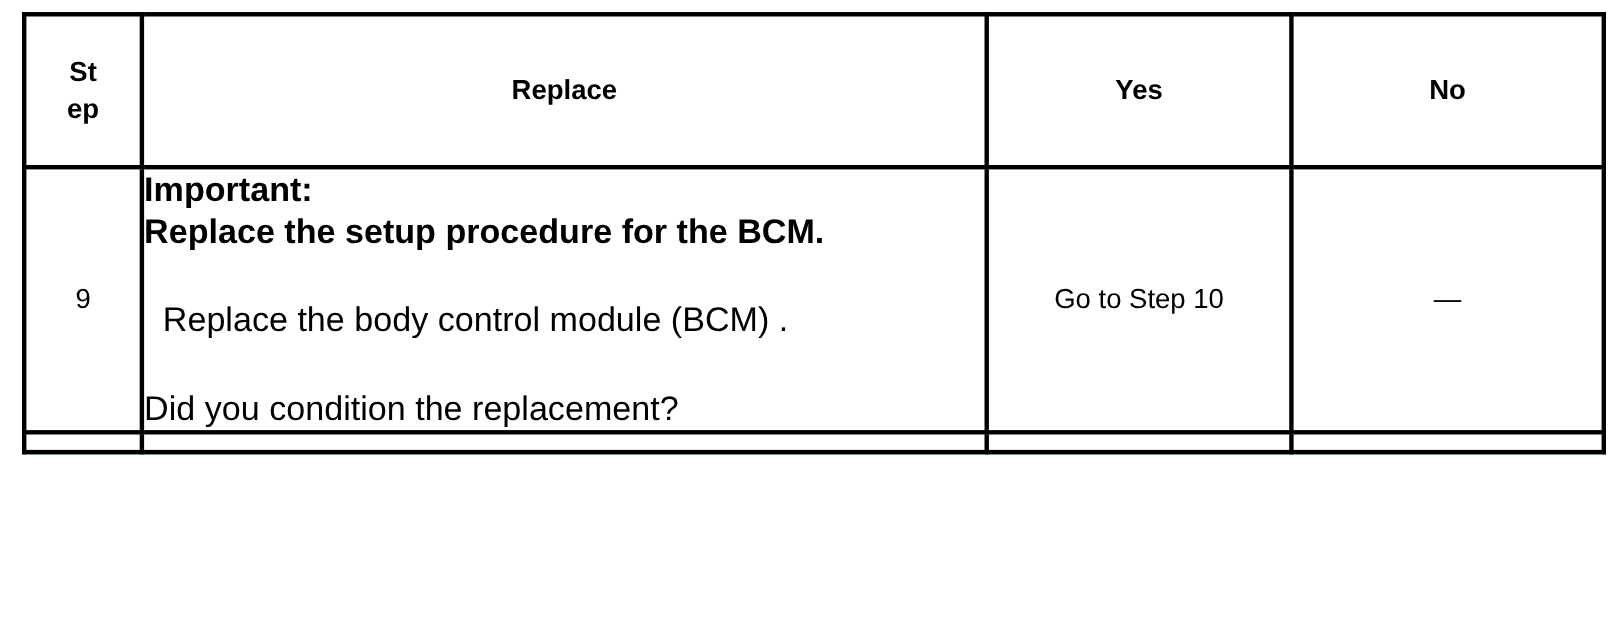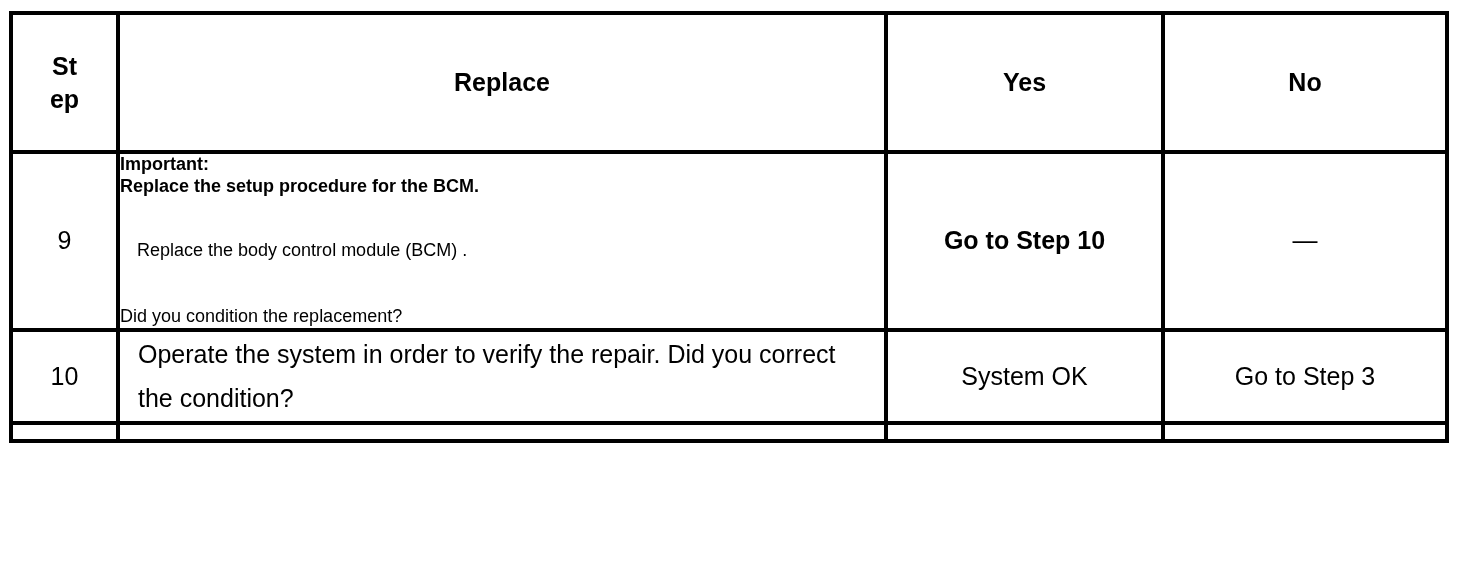--- a/index.html
+++ b/index.html
@@ -18,21 +18,21 @@
 
   .sheet {
     position: relative;
     width: 1472px;
     height: 578px;
     background: #ffffff;
   }
 
   table.diag {
     position: absolute;
-    left: 9px;
+    left: 20px;
     top: 11px;
     width: 1436px;
     border-collapse: collapse;
     table-layout: fixed;
     background: #0f766e;
   }
 
   table.diag col.c-step   { width: 107px; }
   table.diag col.c-action { width: 768px; }
   table.diag col.c-yes    { width: 277px; }
@@ -67,21 +67,21 @@
     font-weight: normal;
   }
 
   
   .action-cell {
     vertical-align: top;
     padding: 18px 16px 14px 18px;
     text-align: left;
   }
   .action-cell .ln {
-    font-size: 18px;
+    font-size: 31px;
     line-height: 1.22;
     white-space: nowrap;
   }
   .action-cell .ln.bold { font-weight: bold; }
   .action-cell .ln.indent { padding-left: 17px; }
   .action-cell .spacer { height: 42px; }
   .action-cell .spacer2 { height: 44px; }
 
   
   .action-cell.two-line {
@@ -96,21 +96,20 @@
 
   
   .ans {
     text-align: center;
     font-size: 25px;
     font-weight: normal;
   }
   .ans-bottom {
     vertical-align: bottom;
     padding-bottom: 22px;
-    font-weight: bold;
   }
   .ans-mid {
     vertical-align: middle;
   }
   .dash {
     font-size: 25px;
     letter-spacing: 0;
   }
 
   
@@ -155,28 +154,20 @@
           <div class="ln bold">Replace the setup procedure for the BCM.</div>
           <div class="spacer"></div>
           <div class="ln indent">Replace the body control module (BCM) .</div>
           <div class="spacer2"></div>
           <div class="ln">Did you condition the replacement?</div>
         </td>
         <td class="ans ans-bottom">Go to Step 10</td>
         <td class="ans ans-mid dash">—</td>
       </tr>
 
-      <tr>
-        <td class="step-num">10</td>
-        <td class="action-cell two-line">
-          <div class="ln">Operate the system in order to verify the repair. Did you correct the condition?</div>
-        </td>
-        <td class="ans ans-mid">System OK</td>
-        <td class="ans ans-mid">Go to Step 3</td>
-      </tr>
 
       <tr class="cut-row">
         <td></td>
         <td></td>
         <td></td>
         <td></td>
       </tr>
     </tbody>
   </table>
 

